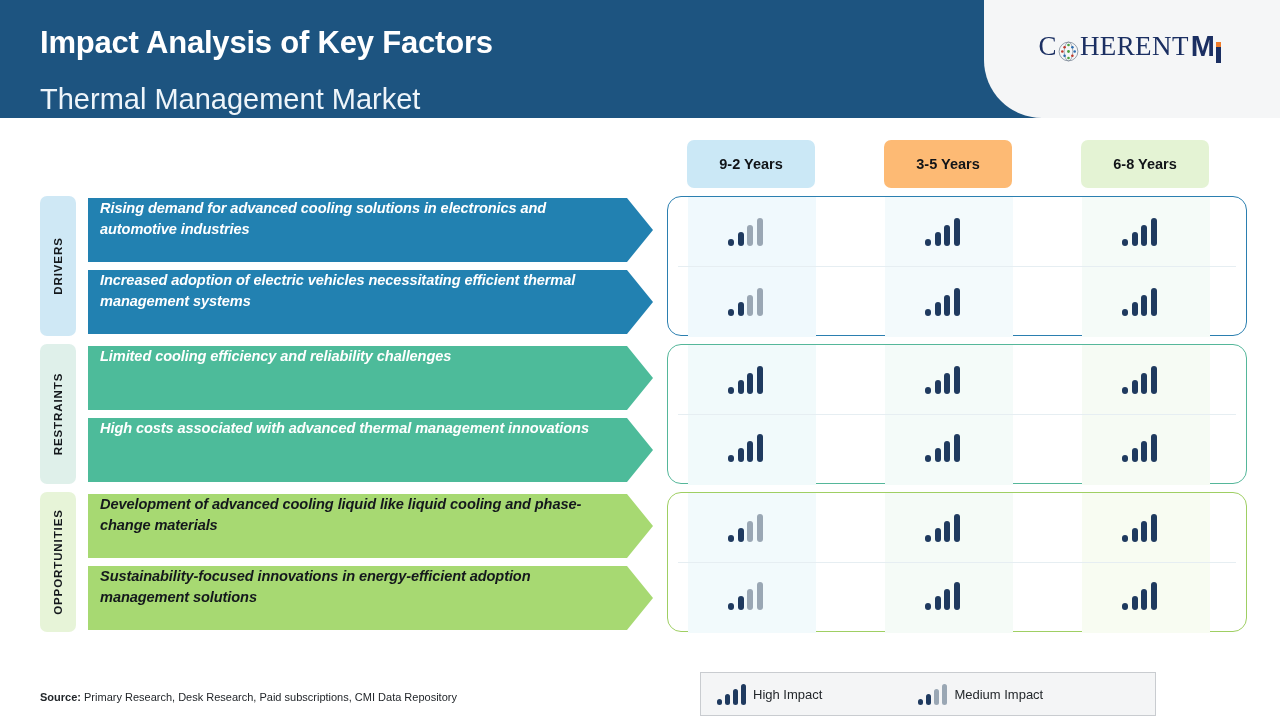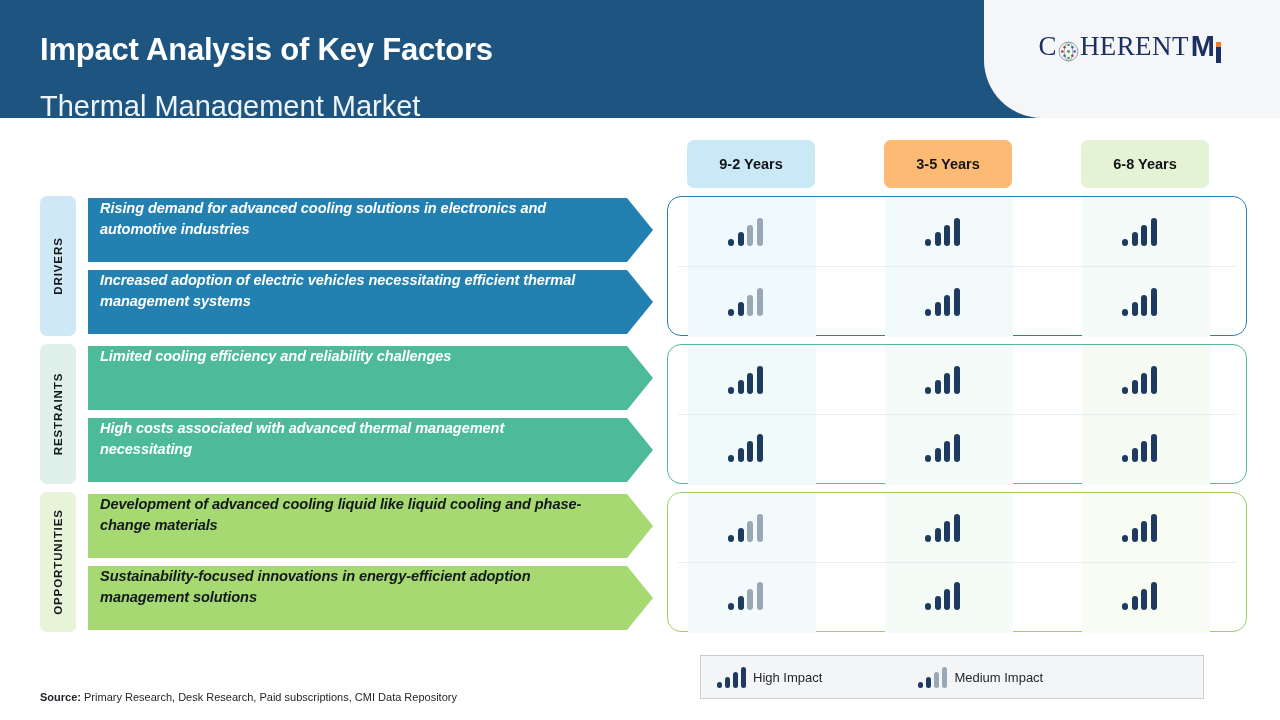--- a/index.html
+++ b/index.html
@@ -16,21 +16,21 @@
   
   .header {
     position: absolute;
     left: 0; top: 0;
     width: 1280px; height: 118px;
     background: #1d5480;
     overflow: hidden;
   }
   .header-titles {
     position: absolute;
-    left: 40px; top: 28px;
+    left: 40px; top: 21px;
   }
   .title-main {
     font-size: 31px;
     font-weight: bold;
     color: #ffffff;
     letter-spacing: -0.2px;
     line-height: 44px;
   }
   .title-sub {
     font-size: 29px;
@@ -221,22 +221,22 @@
   .bar.h1 { height: 7px; }
   .bar.h2 { height: 14px; }
   .bar.h3 { height: 21px; }
   .bar.h4 { height: 28px; }
   .bar.on  { background: #1f3a5f; }
   .bar.off { background: #9aa7b4; }
 
   
   .legend {
     position: absolute;
-    left: 700px; top: 655px;
-    width: 504px; height: 44px;
+    left: 700px; top: 672px;
+    width: 456px; height: 44px;
     background: #f4f5f6;
     border: 1.2px solid #c9ccd0;
     display: flex;
     align-items: center;
   }
   .legend-item {
     display: flex;
     align-items: center;
     height: 44px;
   }
@@ -375,21 +375,21 @@
   <div class="rating-frame">
     <div class="col-stripe s0"></div>
     <div class="col-stripe s1"></div>
     <div class="col-stripe s2"></div>
     <div class="row-divider"></div>
   </div>
   <div class="factor r0">
     <div class="factor-text">Limited cooling efficiency and reliability challenges</div>
   </div>
   <div class="factor r1">
-    <div class="factor-text">High costs associated with advanced thermal management necessitating</div>
+    <div class="factor-text">High costs associated with advanced thermal management innovations</div>
   </div>
 </div>
 
 <div class="impact i0" style="top:364px">
   <div class="bar h1 on"></div>
     <div class="bar h2 on"></div>
     <div class="bar h3 on"></div>
     <div class="bar h4 on"></div>
 </div>
 <div class="impact i1" style="top:364px">

